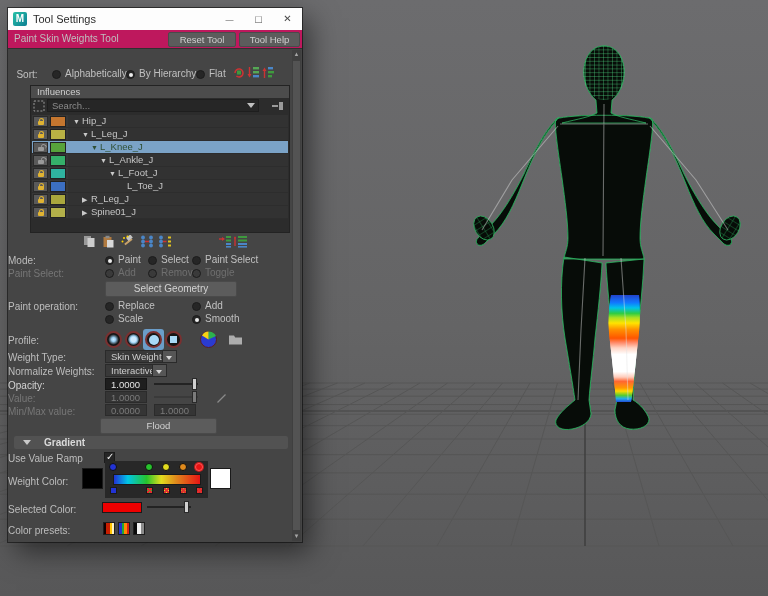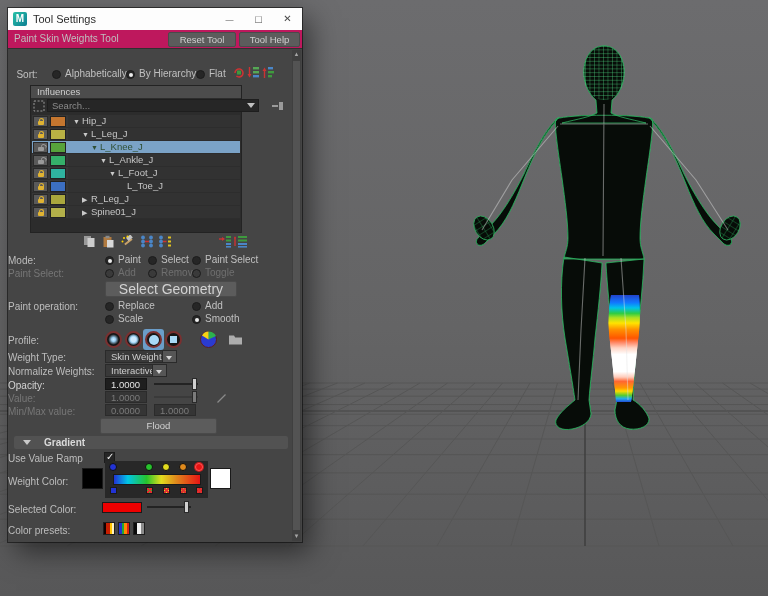--- a/index.html
+++ b/index.html
@@ -40,21 +40,21 @@
          border:1px solid #1c1c1c;vertical-align:-2px;margin-right:4px;box-sizing:border-box;}
   .radio.sel{position:relative;}
   .radio.sel::after{content:"";position:absolute;left:1.5px;top:1.5px;width:4px;height:4px;
          border-radius:50%;background:#ececec;}
   .rgroup{position:absolute;white-space:nowrap;color:#c0c0c0;}
   .rgroup.off{color:#6f6f6f;}
   .rgroup.off .radio{background:#3a3a3a;}
   .btn{position:absolute;background:#5c5c5c;border-radius:2px;color:#d2d2d2;
        text-align:center;border:1px solid #4a4a4a;}
   
-  .inf-panel{position:absolute;left:22px;top:36px;width:212px;height:148px;background:#2c2c2c;
+  .inf-panel{position:absolute;left:22px;top:36px;width:260px;height:148px;background:#2c2c2c;
              border:1px solid #232323;box-sizing:border-box;}
   .inf-hdr{height:12px;background:#4c4c4c;color:#cfcfcf;font-size:9.5px;line-height:12px;padding-left:6px;}
   .search-row{position:relative;height:15px;}
   .search-input{position:absolute;left:16px;top:1px;width:212px;height:13px;background:#262626;
       border:1px solid #1e1e1e;color:#a8a8a8;font-size:9.5px;padding:0 14px 0 4px;box-sizing:border-box;
       font-family:"Liberation Sans",sans-serif;}
   .search-input::placeholder{color:#8b8b8b;}
   .search-caret{position:absolute;left:216px;top:5px;width:0;height:0;border-left:4px solid transparent;
       border-right:4px solid transparent;border-top:5px solid #c0c0c0;}
   .inf-rows{position:absolute;left:1px;right:1px;top:29px;}
@@ -422,21 +422,21 @@
     <div class="rlabel" style="top:206px;">Mode:</div>
     <span class="rgroup" style="left:97px;top:205px;"><i class="radio sel"></i><span>Paint</span></span>
     <span class="rgroup" style="left:140px;top:205px;"><i class="radio"></i><span>Select</span></span>
     <span class="rgroup" style="left:184px;top:205px;"><i class="radio"></i><span>Paint Select</span></span>
 
     <div class="rlabel dim" style="top:219px;">Paint Select:</div>
     <span class="rgroup off" style="left:97px;top:218px;"><i class="radio"></i><span>Add</span></span>
     <span class="rgroup off" style="left:140px;top:218px;"><i class="radio"></i><span>Remove</span></span>
     <span class="rgroup off" style="left:184px;top:218px;"><i class="radio"></i><span>Toggle</span></span>
 
-    <div class="btn" style="left:97px;top:232px;width:130px;height:14px;line-height:14px;font-size:14px;">Select Geometry</div>
+    <div class="btn" style="left:97px;top:232px;width:130px;height:14px;line-height:14px;font-size:10px;">Select Geometry</div>
 
     <div class="rlabel" style="top:252px;">Paint operation:</div>
     <span class="rgroup" style="left:97px;top:251px;"><i class="radio"></i><span>Replace</span></span>
     <span class="rgroup" style="left:184px;top:251px;"><i class="radio"></i><span>Add</span></span>
     <span class="rgroup" style="left:97px;top:264px;"><i class="radio"></i><span>Scale</span></span>
     <span class="rgroup" style="left:184px;top:264px;"><i class="radio sel"></i><span>Smooth</span></span>
 
     <div class="rlabel" style="top:286px;">Profile:</div>
     <span class="brushwrap" style="left:95px;top:280px;">
         <span class="brush">

